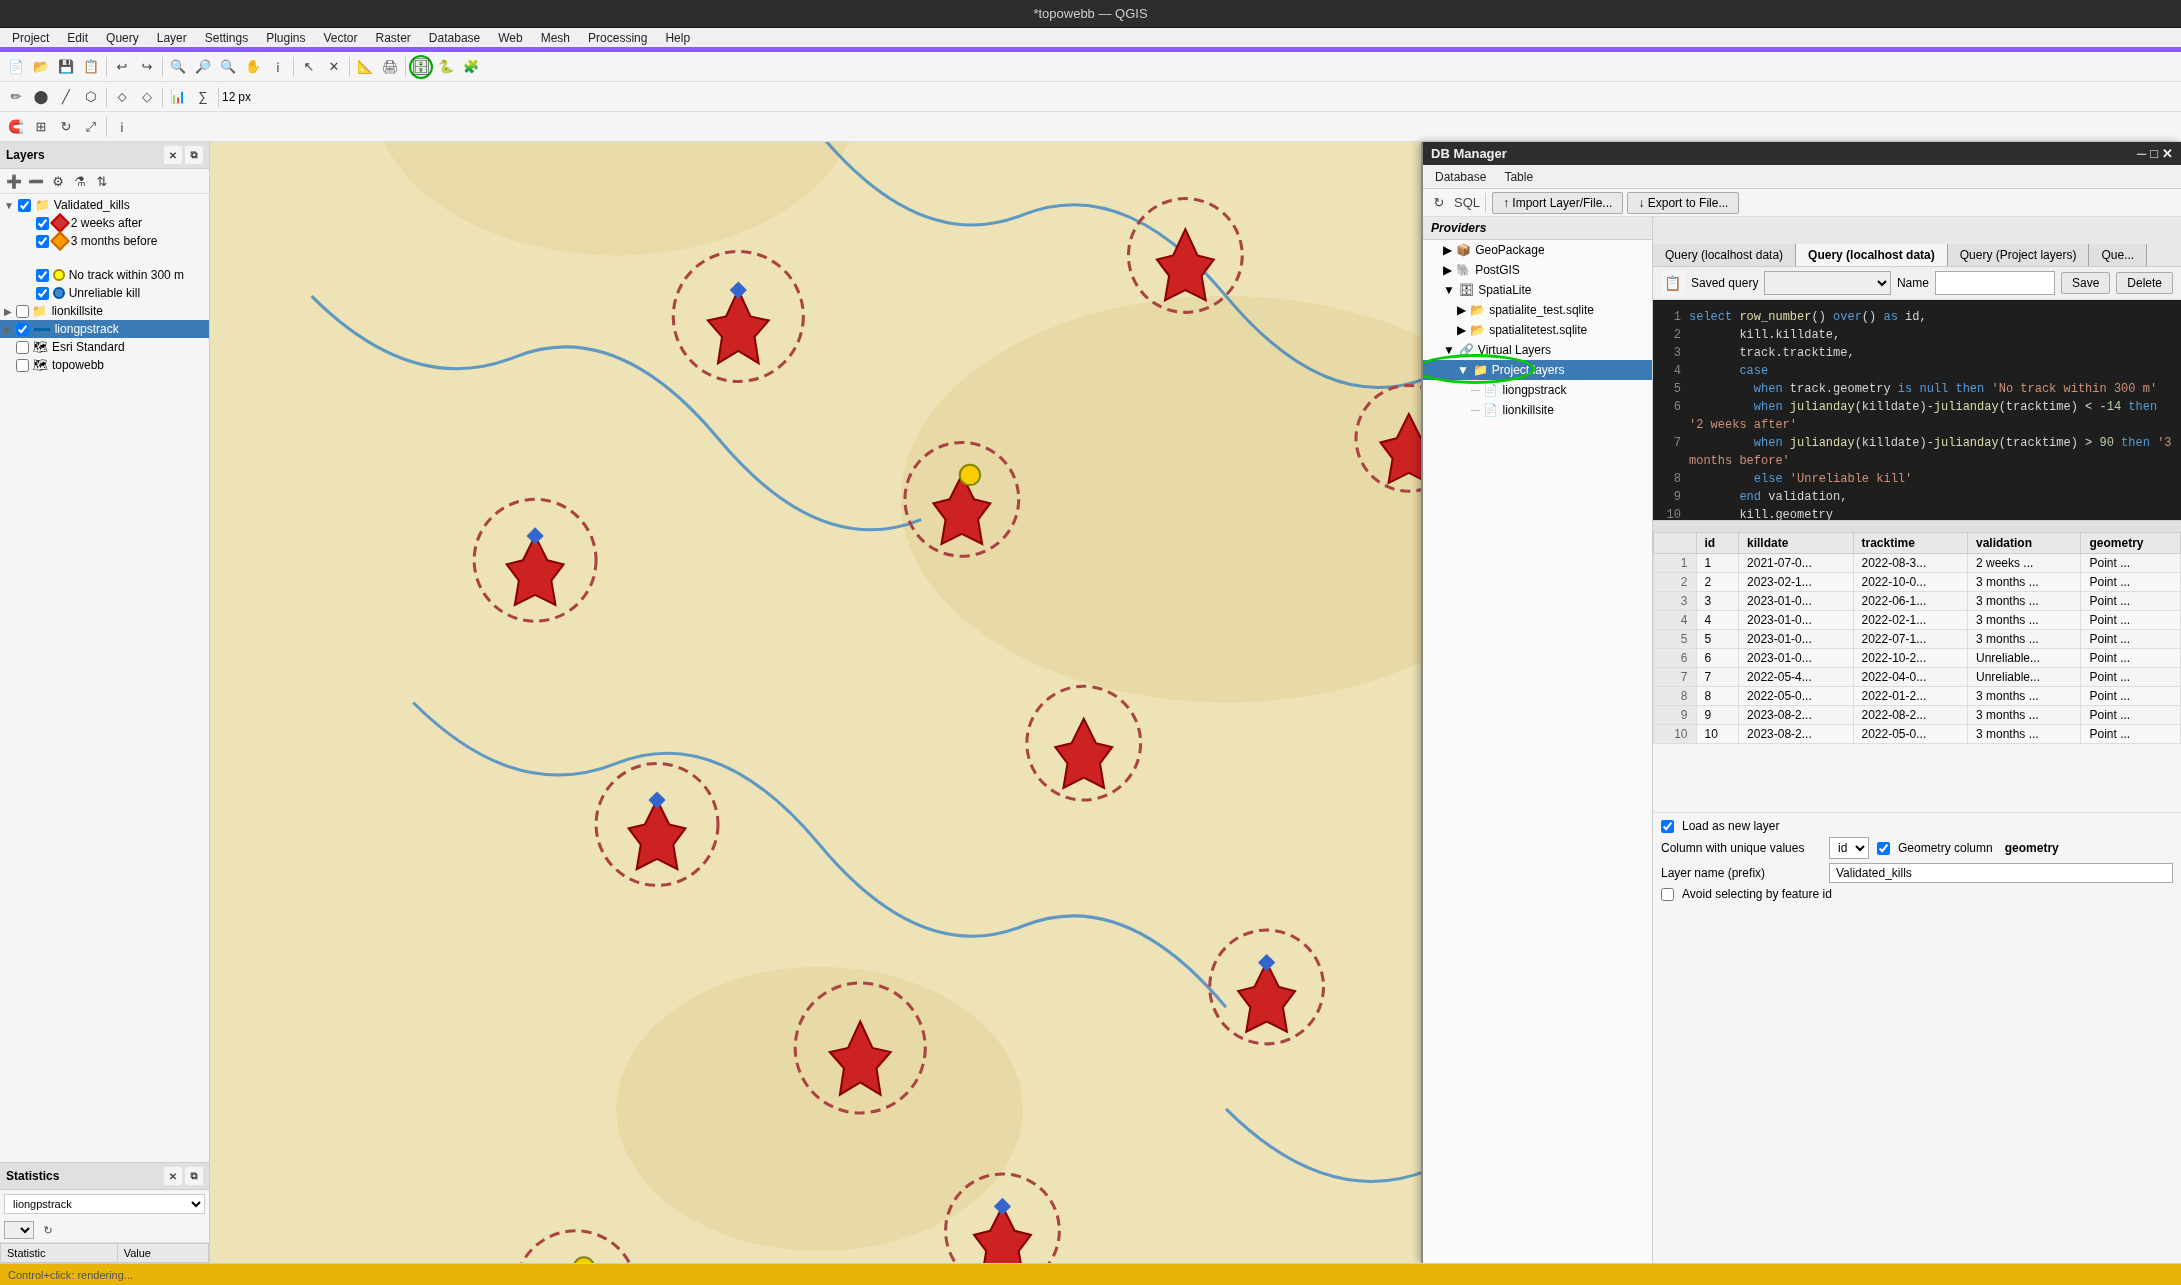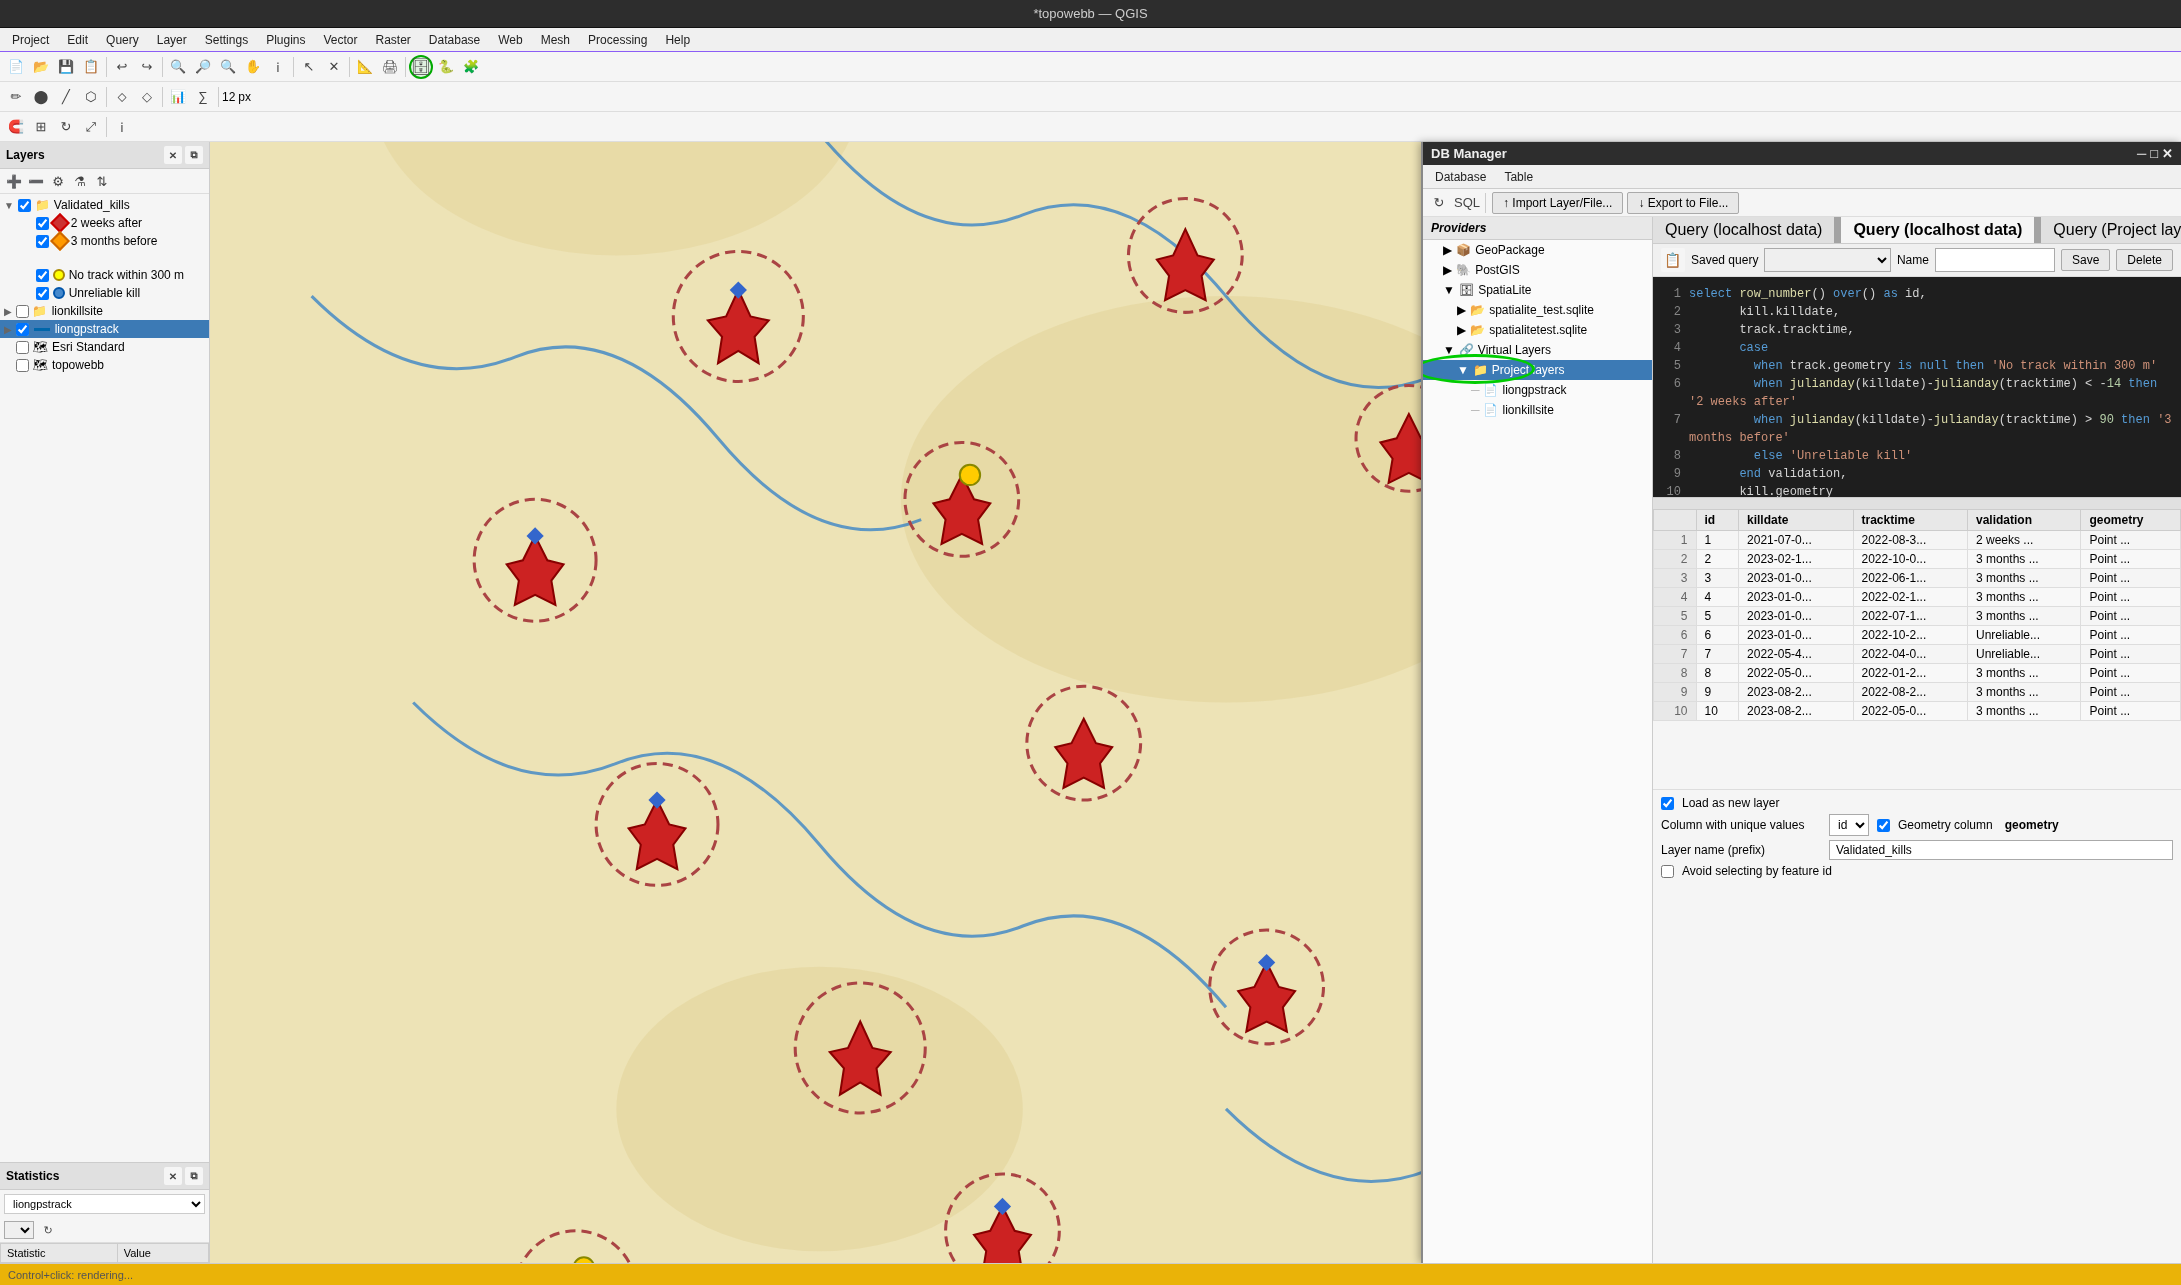--- a/index.html
+++ b/index.html
@@ -17,21 +17,21 @@
       border-bottom: 1px solid #111;
     }
 
     
     #menubar {
       background: #f0f0f0;
       height: 24px;
       display: flex;
       align-items: center;
       padding: 0 4px;
-      border-bottom: 1px solid #8b5cf6;
+      border-bottom: 5px solid #8b5cf6;
       gap: 2px;
     }
     .menu-item {
       padding: 2px 8px;
       cursor: pointer;
       font-size: 12px;
       color: #222;
       border-radius: 2px;
     }
 
@@ -248,25 +248,26 @@
     }
 
     #db-tabs {
       display: flex;
       background: #e8e8e8;
       border-bottom: 1px solid #ccc;
       overflow-x: auto;
     }
     .db-tab {
       padding: 4px 12px;
-      font-size: 16px;
+      font-size: 12px;
       cursor: pointer;
-      border-right: 7px solid #a3a3a3;
+      border-right: 1px solid #a3a3a3;
       white-space: nowrap;
       background: #e0e0e0;
+      margin-top: 27px;
     }
     .db-tab.active { background: #f5f5f5; border-bottom: 1px solid #f5f5f5; margin-bottom: -1px; font-weight: bold; }
 
     #query-area {
       flex: 1;
       display: flex;
       flex-direction: column;
       overflow: hidden;
     }
 

